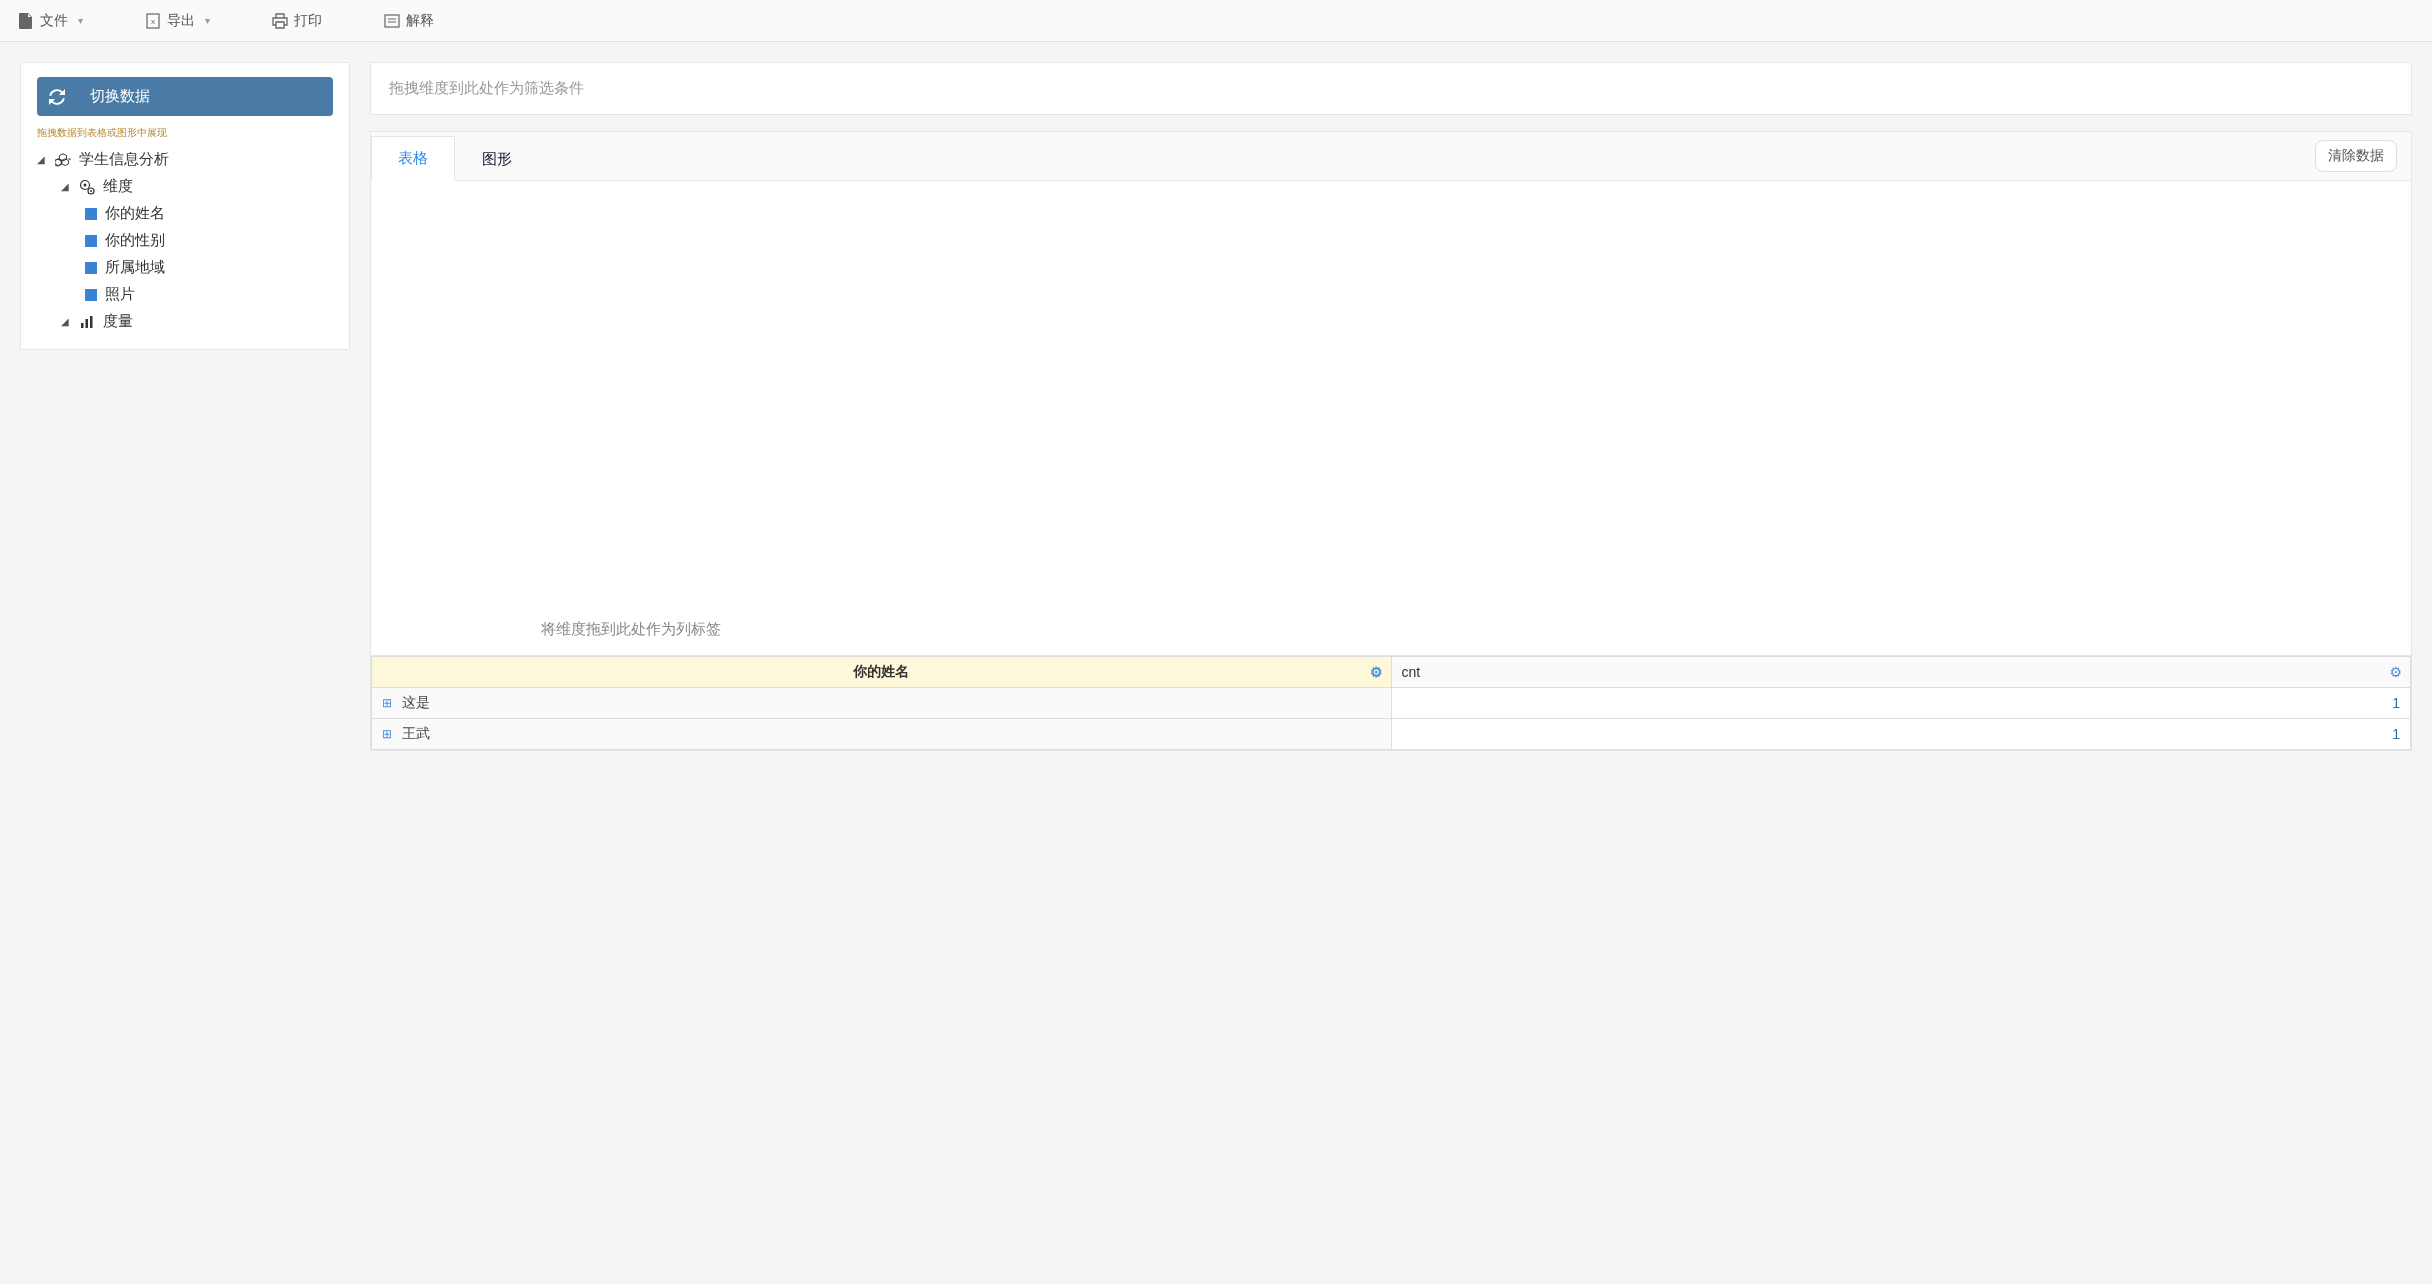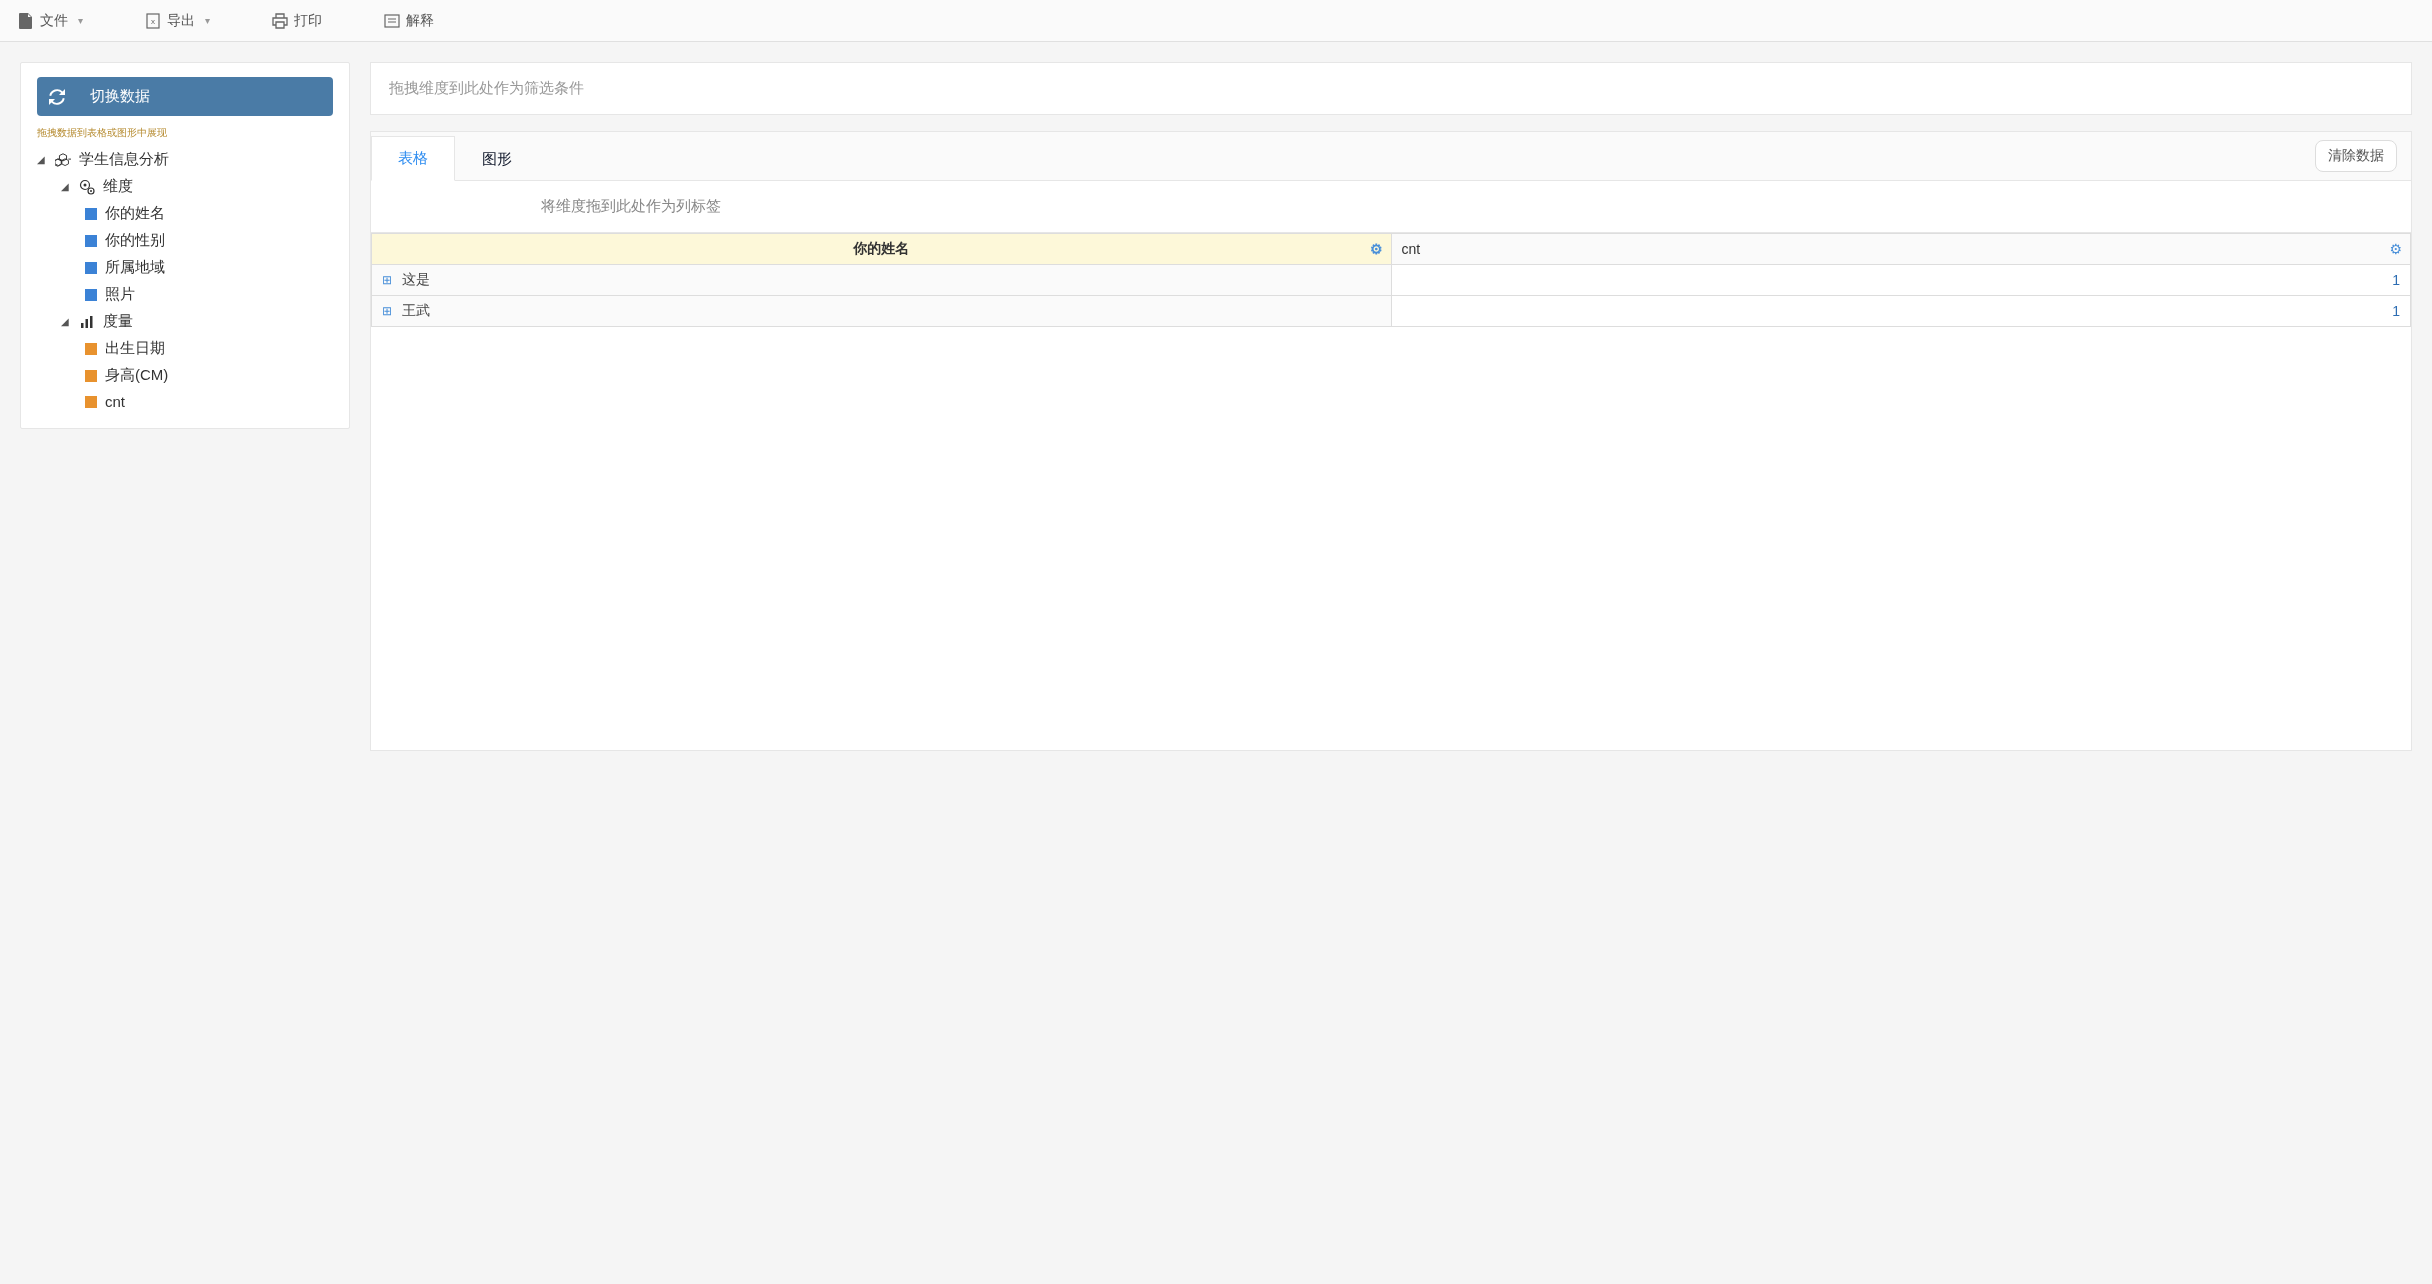--- a/index.html
+++ b/index.html
@@ -127,20 +127,21 @@
       padding: 16px 18px;
       font-size: 15px;
       margin-bottom: 16px;
     }
     .panel {
       background: #fff;
       border: 1px solid #e6e6e6;
       min-height: 620px;
       display: flex;
       flex-direction: column;
+      justify-content: space-between;
     }
     .panel-header {
       display: flex;
       align-items: flex-end;
       justify-content: space-between;
       border-bottom: 1px solid #e6e6e6;
       background: #fafafa;
       padding: 0 10px 0 0;
     }
     .tabs {
@@ -347,34 +348,20 @@
               <span class="tree-caret">◢</span>
               <span class="icon">
                 <svg width="14" height="14" viewBox="0 0 14 14">
                     <rect x="1" y="8" width="2.5" height="5" fill="#333"></rect>
                     <rect x="5.5" y="4" width="2.5" height="9" fill="#333"></rect>
                     <rect x="10" y="1" width="2.5" height="12" fill="#333"></rect>
                   </svg>
               </span>
               <span>度量</span>
             </div>
-            <ul class="tree-children">
-              <li class="tree-node">
-                <span class="sq sq-orange"></span>
-                <span>出生日期</span>
-              </li>
-              <li class="tree-node">
-                <span class="sq sq-orange"></span>
-                <span>身高(CM)</span>
-              </li>
-              <li class="tree-node">
-                <span class="sq sq-orange"></span>
-                <span>cnt</span>
-              </li>
-            </ul>
           </li>
         </ul>
       </li>
     </ul>
   </div>
 
   <div class="content">
     <div class="filter-drop">拖拽维度到此处作为筛选条件</div>
 
     <div class="panel">

